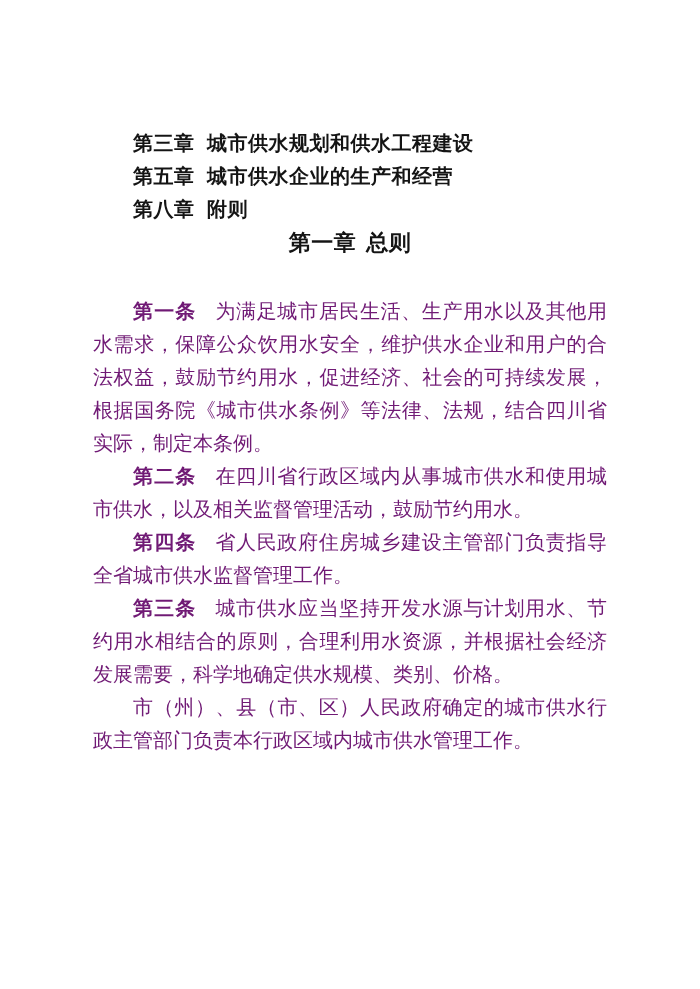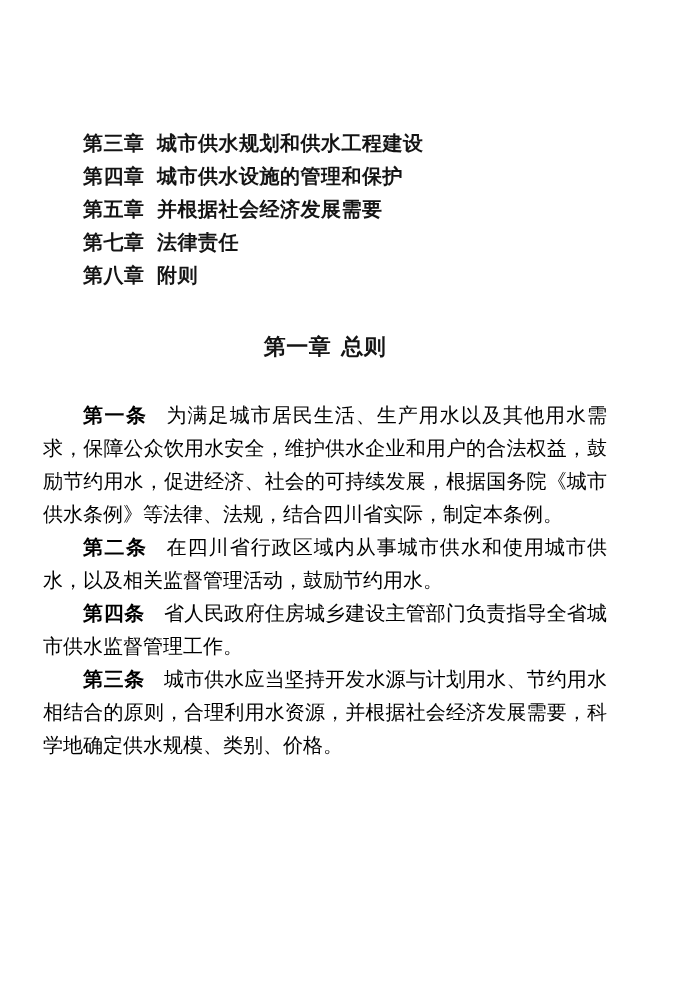--- a/index.html
+++ b/index.html
@@ -7,78 +7,71 @@
   body {
     width: 700px; height: 989px;
     font-family: "Liberation Serif", "DejaVu Serif", serif;
     overflow: hidden;
   }
   .page {
     position: relative;
     width: 700px; height: 989px;
     background: #ffffff;
     color: #141414;
-    padding: 127px 93px 0 43px;
+    padding: 127px 93px 0 93px;
   }
   
   .toc-row {
     font-family: "Liberation Sans", "DejaVu Sans", sans-serif;
     font-weight: bold;
     font-size: 20px;
     line-height: 33px;
     text-indent: 2em;
     white-space: nowrap;
     letter-spacing: 0.5px;
   }
   .toc-ch { margin-right: 0.62em; }
   
   .chapter-heading {
-    margin-top: 38px;
     text-align: center;
     font-family: "Liberation Sans", "DejaVu Sans", sans-serif;
     font-weight: bold;
     font-size: 22px;
     line-height: 33px;
     letter-spacing: 0.5px;
   }
   .chapter-heading .ch-num { margin-right: 0.45em; }
   
   .articles { margin-top: 36px; }
   .para {
     font-size: 20px;
     line-height: 33px;
     text-align: justify;
     text-justify: inter-ideograph;
     text-indent: 2em;
-    color: #000000;
+    color: #701a75;
   }
   .art-label {
     font-family: "Liberation Sans", "DejaVu Sans", sans-serif;
     font-weight: bold;
     margin-right: 0.95em;
     letter-spacing: 0.5px;
   }
 </style>
 </head>
 <body>
 
 <div class="page">
 
   <div class="toc">
     <div class="toc-row">
       <span class="toc-ch">第三章</span><span class="toc-title">城市供水规划和供水工程建设</span>
     </div>
     <div class="toc-row">
-      <span class="toc-ch">第四章</span><span class="toc-title">城市供水设施的管理和保护</span>
-    </div>
-    <div class="toc-row">
-      <span class="toc-ch">第五章</span><span class="toc-title">并根据社会经济发展需要</span>
-    </div>
-    <div class="toc-row">
-      <span class="toc-ch">第七章</span><span class="toc-title">法律责任</span>
+      <span class="toc-ch">第五章</span><span class="toc-title">城市供水企业的生产和经营</span>
     </div>
     <div class="toc-row">
       <span class="toc-ch">第八章</span><span class="toc-title">附则</span>
     </div>
   </div>
 
   <div class="chapter-heading">
     <span class="ch-num">第一章</span><span class="ch-title">总则</span>
   </div>
 
@@ -88,15 +81,18 @@
     </p>
     <p class="para">
       <b class="art-label">第二条</b><span class="art-text">在四川省行政区域内从事城市供水和使用城市供水，以及相关监督管理活动，鼓励节约用水。</span>
     </p>
     <p class="para">
       <b class="art-label">第四条</b><span class="art-text">省人民政府住房城乡建设主管部门负责指导全省城市供水监督管理工作。</span>
     </p>
     <p class="para">
       <b class="art-label">第三条</b><span class="art-text">城市供水应当坚持开发水源与计划用水、节约用水相结合的原则，合理利用水资源，并根据社会经济发展需要，科学地确定供水规模、类别、价格。</span>
     </p>
+    <p class="para">
+      <span class="art-text">市（州）、县（市、区）人民政府确定的城市供水行政主管部门负责本行政区域内城市供水管理工作。</span>
+    </p>
   </div>
 
 </div>
 
 </body></html>

